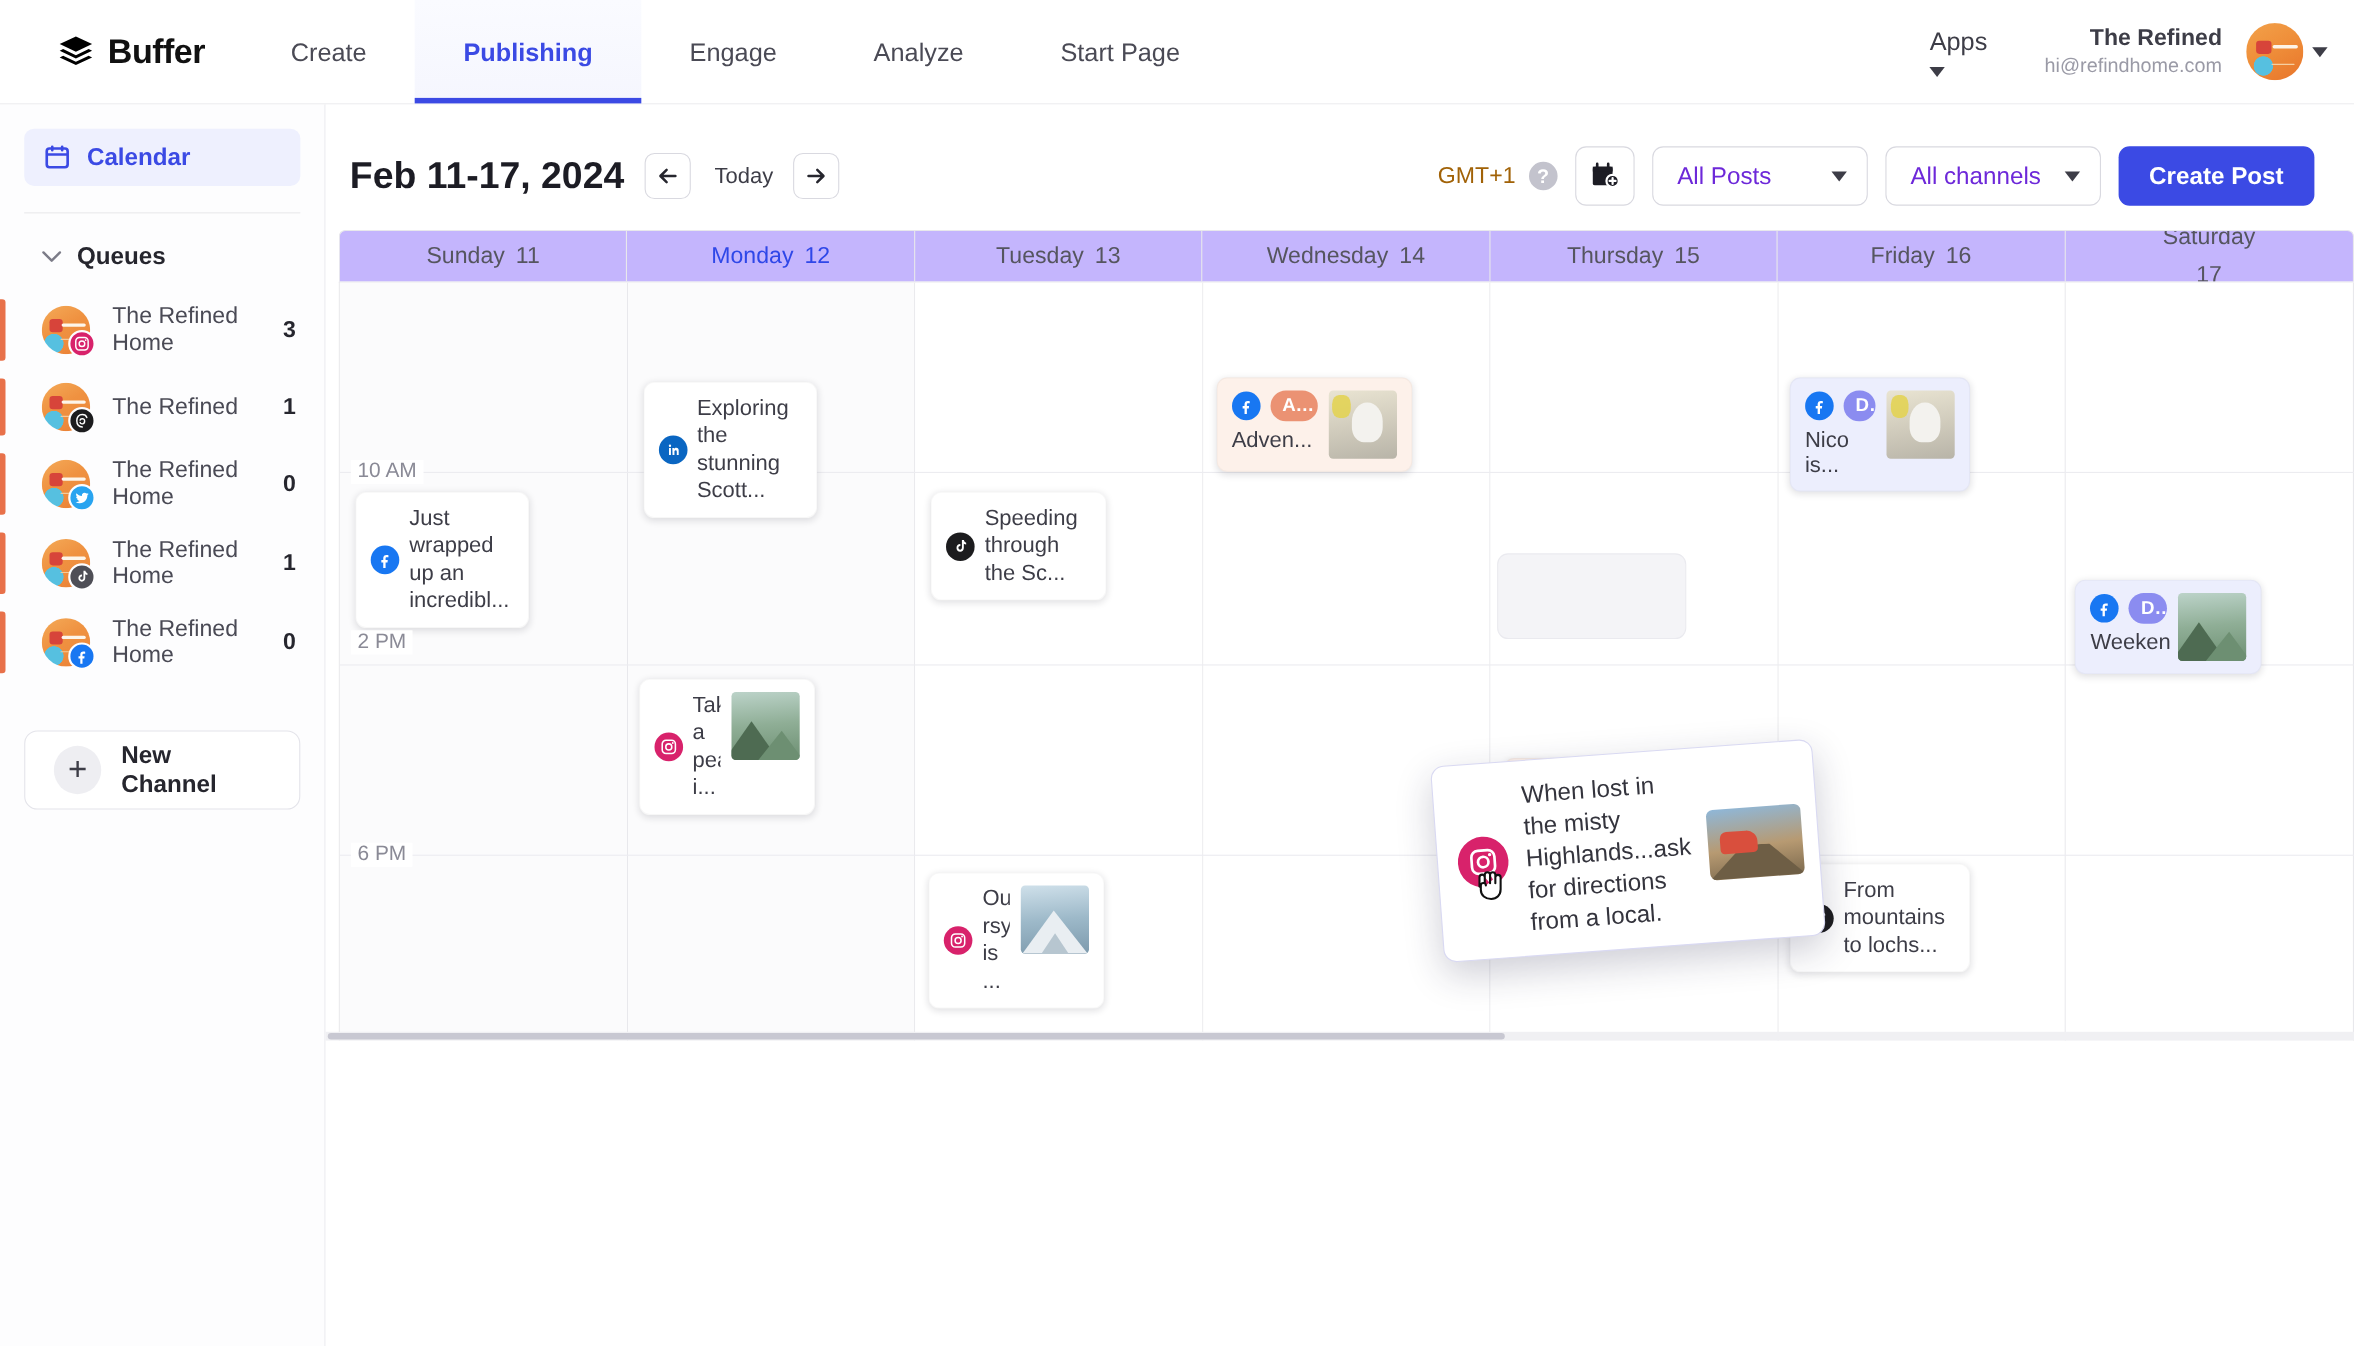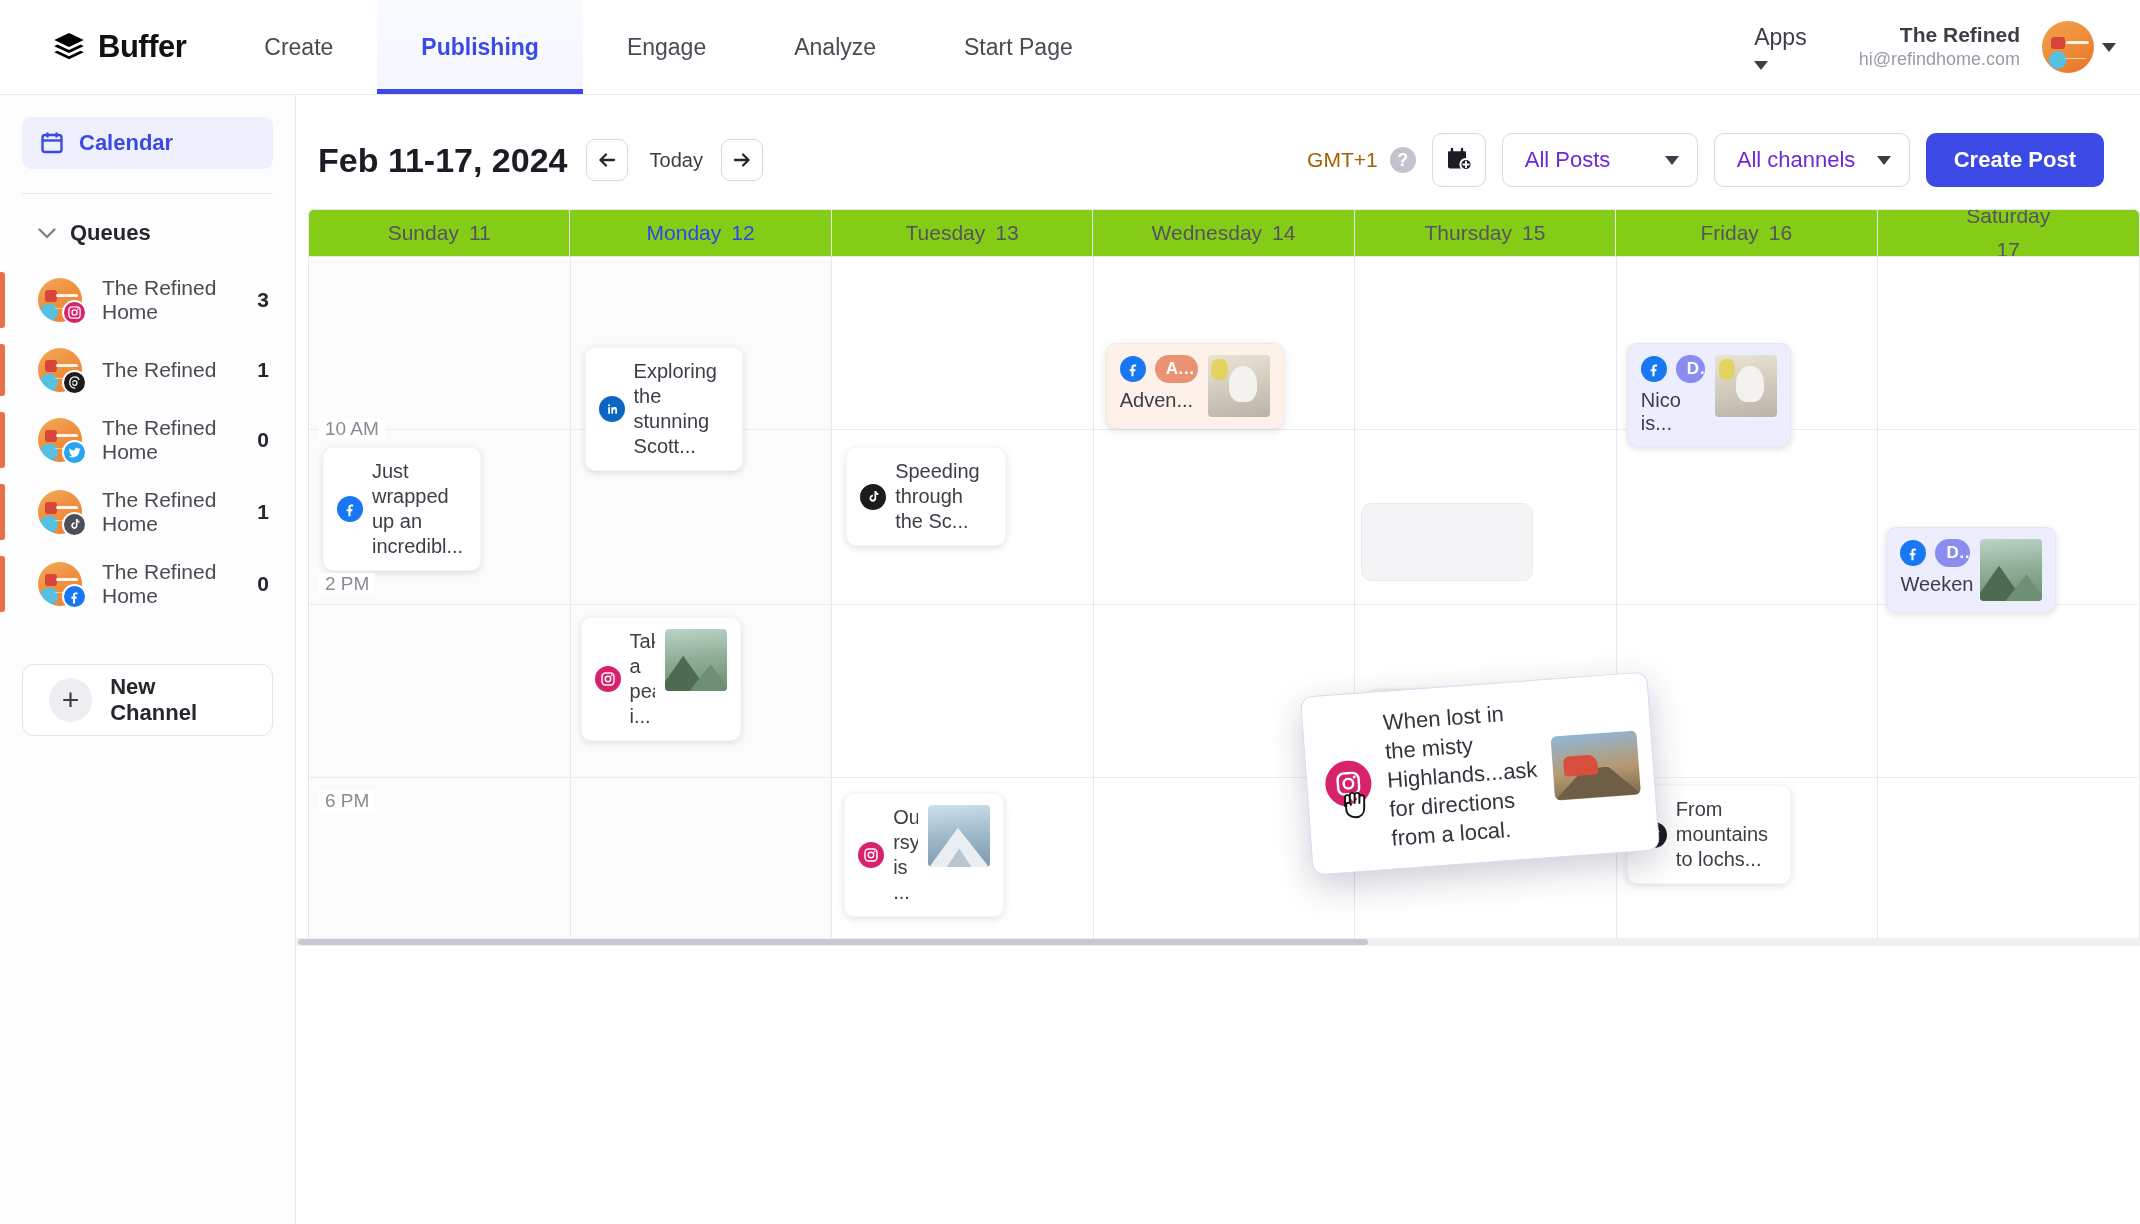--- a/index.html
+++ b/index.html
@@ -215,21 +215,21 @@
     color: #fff; font-size: 22px; font-weight: 700; border: none;
     display:flex; align-items:center; cursor:pointer; white-space:nowrap;
     font-family: inherit;
   }
 
   
   .cal { position: relative; padding-left: 6px; }
   .cal-head {
     display: grid; grid-template-columns: repeat(7, 1fr);
     margin: 0 0 0 6px; border: 1px solid #e8e8ec; border-bottom: none;
-    border-radius: 6px 6px 0 0; overflow:hidden; background:#84cc16;
+    border-radius: 6px 6px 0 0; overflow:hidden; background:#c4b5fd;
   }
   .cal-head .cell {
     height: 46px; display:flex; align-items:center; justify-content:center;
     gap: 10px; font-size: 21px; color: #55555f;
     border-right: 1px solid #e8e8ec;
   }
   .cal-head .cell:last-child { border-right: none; flex-direction: column; }
   .cal-head .cell.today { color: #2f47e8; }
 
   .cal-grid {
@@ -572,21 +572,21 @@
         <div class="daycol"></div>
         <div class="daycol"></div>
         <div class="daycol"></div>
 
         <div class="hourline" style="top:172px"></div>
         <div class="hourline" style="top:347px"></div>
         <div class="hourline" style="top:520px"></div>
 
         <div class="hourlabel" style="top:172px">10 AM</div>
         <div class="hourlabel" style="top:327px">2 PM</div>
-        <div class="hourlabel" style="top:544px">6 PM</div>
+        <div class="hourlabel" style="top:520px">6 PM</div>
 
         <div class="post" style="left:calc(14.2857% + 14px); top:90px; width:158px;">
           <div class="row1">
             <span class="pi" style="background:#0a66c2">
               <svg viewBox="0 0 24 24">
                   <path fill="#fff" d="M6.3 9.3h2.6V19H6.3zM7.6 4.8a1.6 1.6 0 1 1 0 3.2 1.6 1.6 0 0 1 0-3.2zM10.8 9.3h2.5v1.3h.1c.4-.7 1.3-1.5 2.7-1.5 2.9 0 3.4 1.8 3.4 4.2V19h-2.6v-4.3c0-1 0-2.3-1.5-2.3s-1.7 1.1-1.7 2.3V19h-2.6z"></path>
                 </svg>
             </span>
             <span class="ptext">Exploring the stunning Scott...</span>
           </div>

